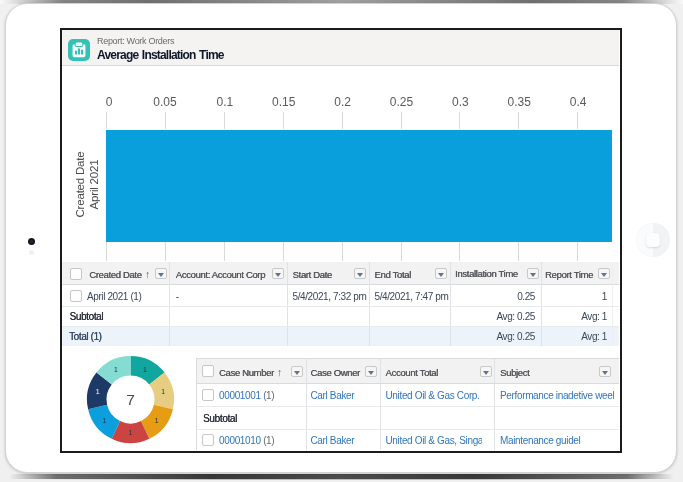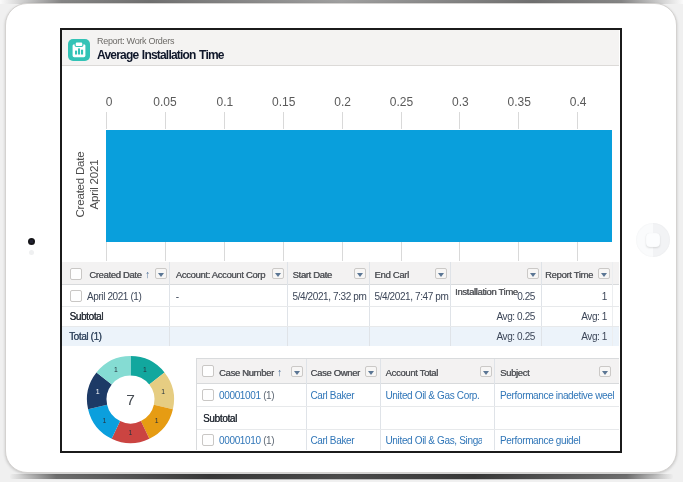--- a/index.html
+++ b/index.html
@@ -106,23 +106,23 @@
     <div class="hline" style="top:44px"></div>
     <div class="hline" style="top:64px"></div>
     <div class="cb" style="left:7.5px;top:5.5px"></div>
     <div class="hl" style="left:27.2px;top:6.5px">Created Date</div>
     <div class="arr" style="left:83px;top:6px">↑</div>
     <div class="dd" style="left:92.5px;top:6px"></div>
     <div class="hl" style="left:113.7px;top:6.5px">Account: Account Corp</div>
     <div class="dd" style="left:210px;top:6px"></div>
     <div class="hl" style="left:230.5px;top:6.5px">Start Date</div>
     <div class="dd" style="left:292px;top:6px"></div>
-    <div class="hl" style="left:312.5px;top:6.5px">End Carl</div>
+    <div class="hl" style="left:312.5px;top:6.5px">End Total</div>
     <div class="dd" style="left:373px;top:6px"></div>
-    <div class="hl" style="left:393px;top:24px">Installation Time</div>
+    <div class="hl" style="left:393px;top:6px">Installation Time</div>
     <div class="dd" style="left:464.5px;top:6px"></div>
     <div class="hl" style="left:483px;top:6.5px">Report Time</div>
     <div class="dd" style="left:535.5px;top:6px"></div>
     <div class="cb" style="left:7.5px;top:27.5px"></div>
     <div class="cl" style="left:25px;top:28.5px">April 2021 (1)</div>
     <div class="cl" style="left:113.7px;top:28.5px">-</div>
     <div class="cl" style="left:230.5px;top:28.5px">5/4/2021, 7:32 pm</div>
     <div class="cl" style="left:312.5px;top:28.5px">5/4/2021, 7:47 pm</div>
     <div class="cl num" style="left:387.5px;top:28.5px;width:85.5px">0.25</div>
     <div class="cl num" style="left:479px;top:28.5px;width:66px">1</div>
@@ -174,16 +174,16 @@
     <div class="cb" style="left:5px;top:30px"></div>
     <div class="cl" style="left:22px;top:31px"><a class="lk">00001001</a> <span style="color:#5f6975">(1)</span></div>
     <div class="cl" style="left:113.5px;top:31px"><a class="lk">Carl Baker</a></div>
     <div class="cl" style="left:188.5px;top:31px"><a class="lk">United Oil &amp; Gas Corp.</a></div>
     <div class="cl" style="left:303px;top:31px;width:113.5px;overflow:hidden"><a class="lk">Performance inadetive week</a></div>
     <div class="cl" style="left:6px;top:53.5px;color:#2b313a;text-shadow:0.25px 0 0 currentColor">Subtotal</div>
     <div class="cb" style="left:5px;top:75px"></div>
     <div class="cl" style="left:22px;top:76px"><a class="lk">00001010</a> <span style="color:#5f6975">(1)</span></div>
     <div class="cl" style="left:113.5px;top:76px"><a class="lk">Carl Baker</a></div>
     <div class="cl" style="left:188.5px;top:76px;width:96px;overflow:hidden"><a class="lk">United Oil &amp; Gas, Singapore</a></div>
-    <div class="cl" style="left:303px;top:76px"><a class="lk">Performance guidel</a></div>
+    <div class="cl" style="left:303px;top:76px"><a class="lk">Maintenance guidel</a></div>
   </div>
 </div>
   </div>
 
 </body></html>

